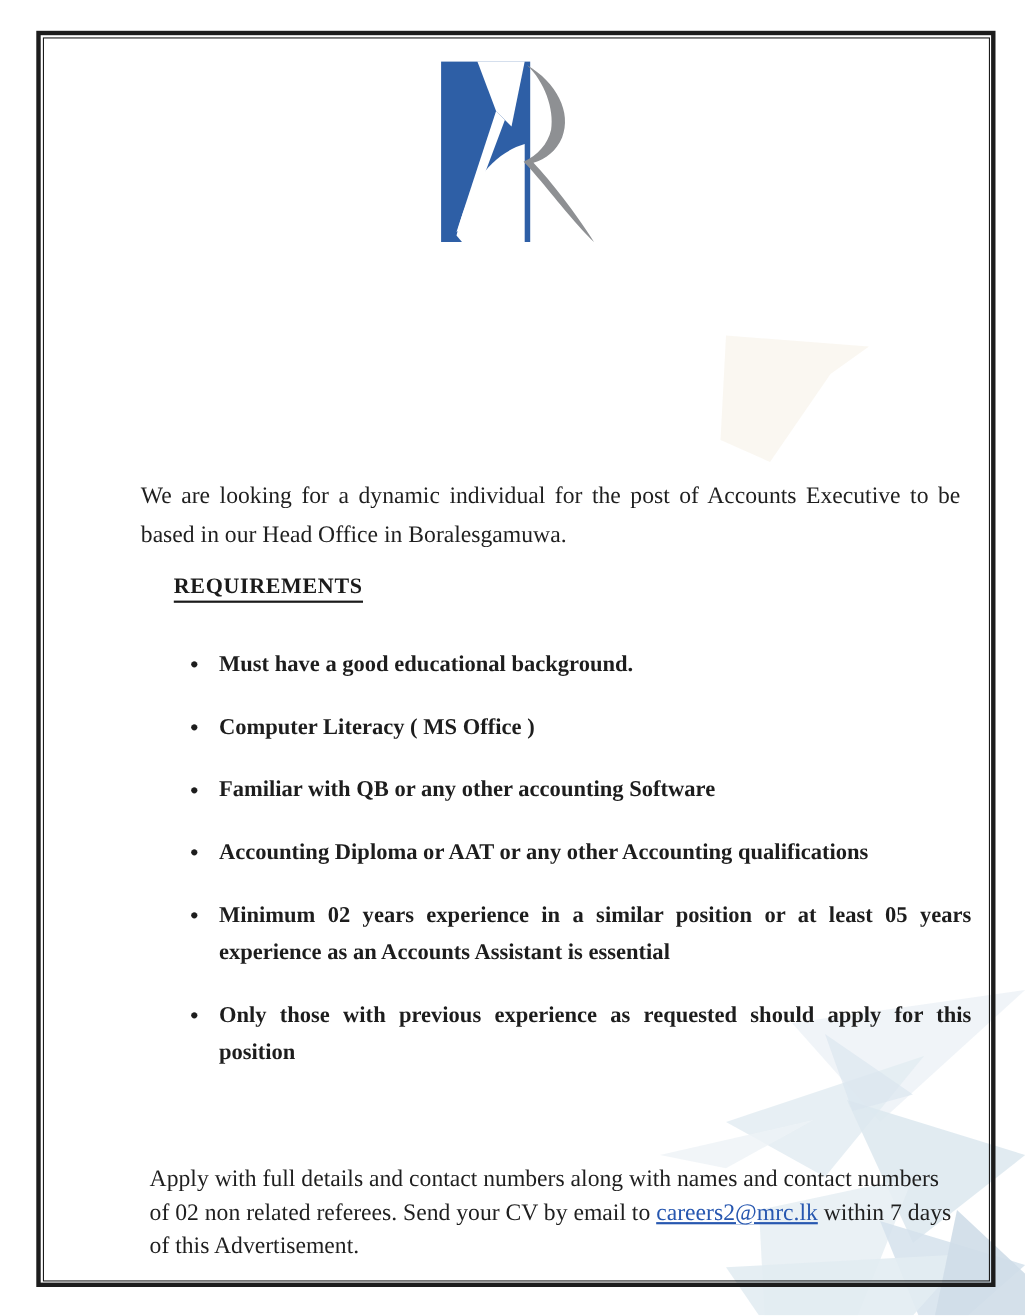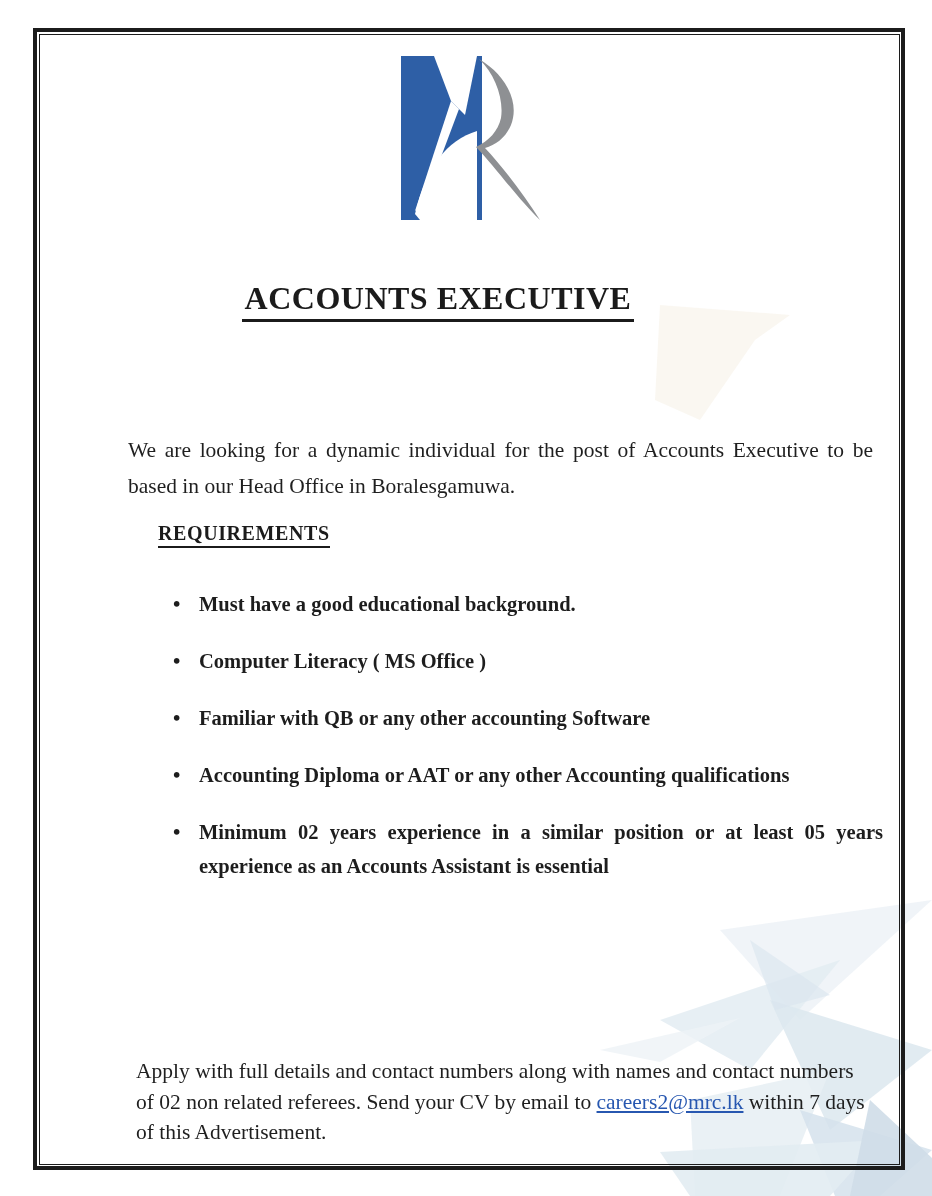--- a/index.html
+++ b/index.html
@@ -141,34 +141,32 @@
   <div class="content">
 
     <svg class="logo" viewBox="0 0 145 167" aria-hidden="true">
       <rect x="1" y="1" width="81" height="164" fill="#2e5fa6"></rect>
       <path fill="#ffffff" d="M34,1 L77,1 L65,60 L51,46 Z"></path>
       <path fill="#ffffff" d="M51,46 L59,54 L23,150 L15,156 Z"></path>
       <path fill="#ffffff" d="M15,159 C26,112 47,85 77,76 L77,165 L20,165 Z"></path>
       <path d="M79,4 C106,20 120,47 111,70 C106,82 96,90 85,93 C101,110 123,138 140,165 C126,152 107,128 92,110 C86,103 81,97 76,92 C89,86 98,76 101,63 C104,44 95,19 79,4 Z" fill="#8e9093"></path>
     </svg>
 
-    <div class="title-wrap">
-      <h1 class="title">ACCOUNTS EXECUTIVE</h1>
-    </div>
 
     <p class="para p2">We are looking for a dynamic individual for the post of Accounts Executive to be based in our Head Office in Boralesgamuwa.</p>
 
     <div class="req-heading-wrap">
       <h2 class="req-heading">REQUIREMENTS</h2>
     </div>
 
     <ul class="req-list">
       <li>Must have a good educational background.</li>
       <li>Computer Literacy ( MS Office )</li>
       <li>Familiar with QB or any other accounting Software</li>
       <li>Accounting Diploma or AAT or any other Accounting qualifications</li>
       <li class="two-line">Minimum 02 years experience in a similar position or at least 05 years experience as an Accounts Assistant is essential</li>
+      <li class="two-line">Only those with previous experience as requested should apply for this position</li>
     </ul>
 
     <p class="closing"><span>Apply with full details and contact numbers along with names and contact numbers of 02 non related referees. Send your CV by email to </span><a class="email-link">careers2@mrc.lk</a><span> within 7 days of this Advertisement.</span></p>
 
   </div>
 </div>
 
 </body></html>

